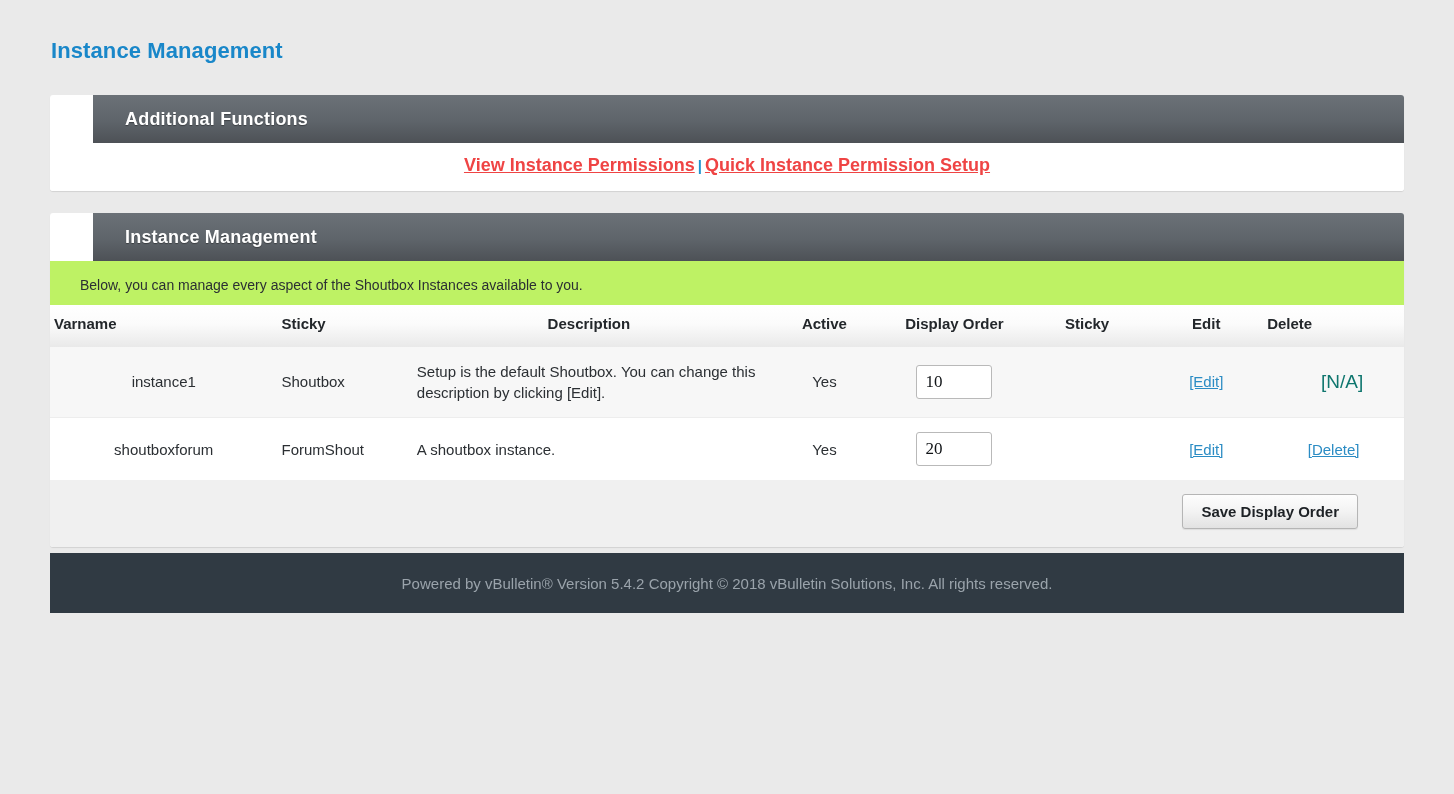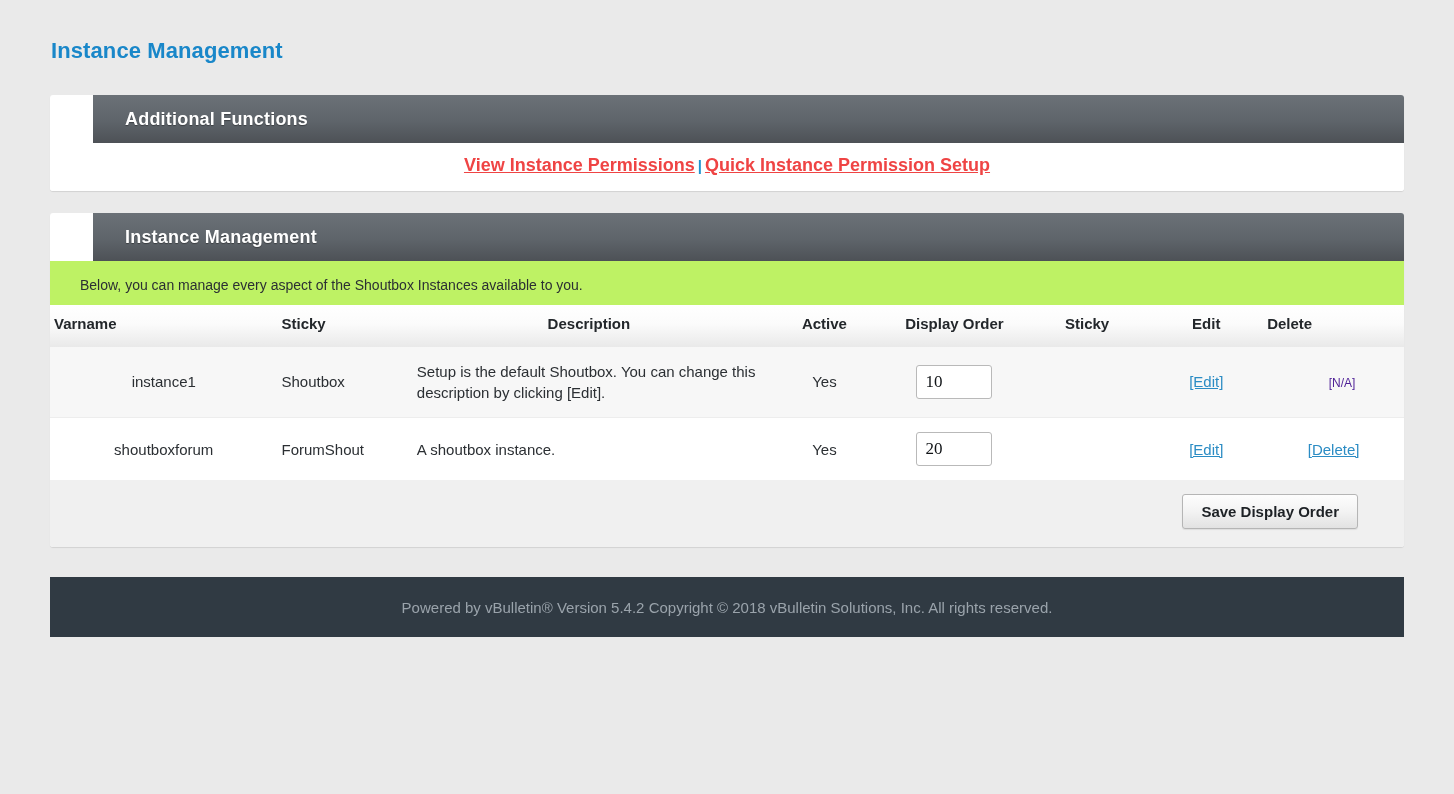--- a/index.html
+++ b/index.html
@@ -136,21 +136,21 @@
     color: #111417;
     padding: 0 8px;
     outline: none;
   }
 
   a.tbl-link {
     color: #2b8cc4;
     text-decoration: underline;
     font-size: 15px;
   }
-  .na-text { color: #4c1d95; font-size: 12px; margin-left: 17px; }
+  .na-text { color: #0f766e; font-size: 19px; margin-left: 17px; }
 
   .actions-row {
     background: #f0f0f0;
     padding: 14px 0 18px 0;
     display: flex;
     justify-content: flex-end;
     gap: 46px;
     padding-right: 46px;
   }
 
@@ -163,21 +163,21 @@
     font-size: 15px;
     font-weight: bold;
     padding: 8px 18px;
     cursor: pointer;
     box-shadow: 0 1px 1px rgba(0,0,0,0.08);
     white-space: nowrap;
   }
 
   .footer {
     width: 1354px;
-    margin: 30px 0 0 50px;
+    margin: 6px 0 0 50px;
     height: 60px;
     background: #303a43;
     color: #9aa3ab;
     font-size: 15px;
     display: flex;
     align-items: center;
     justify-content: center;
   }
 </style>
 </head>

